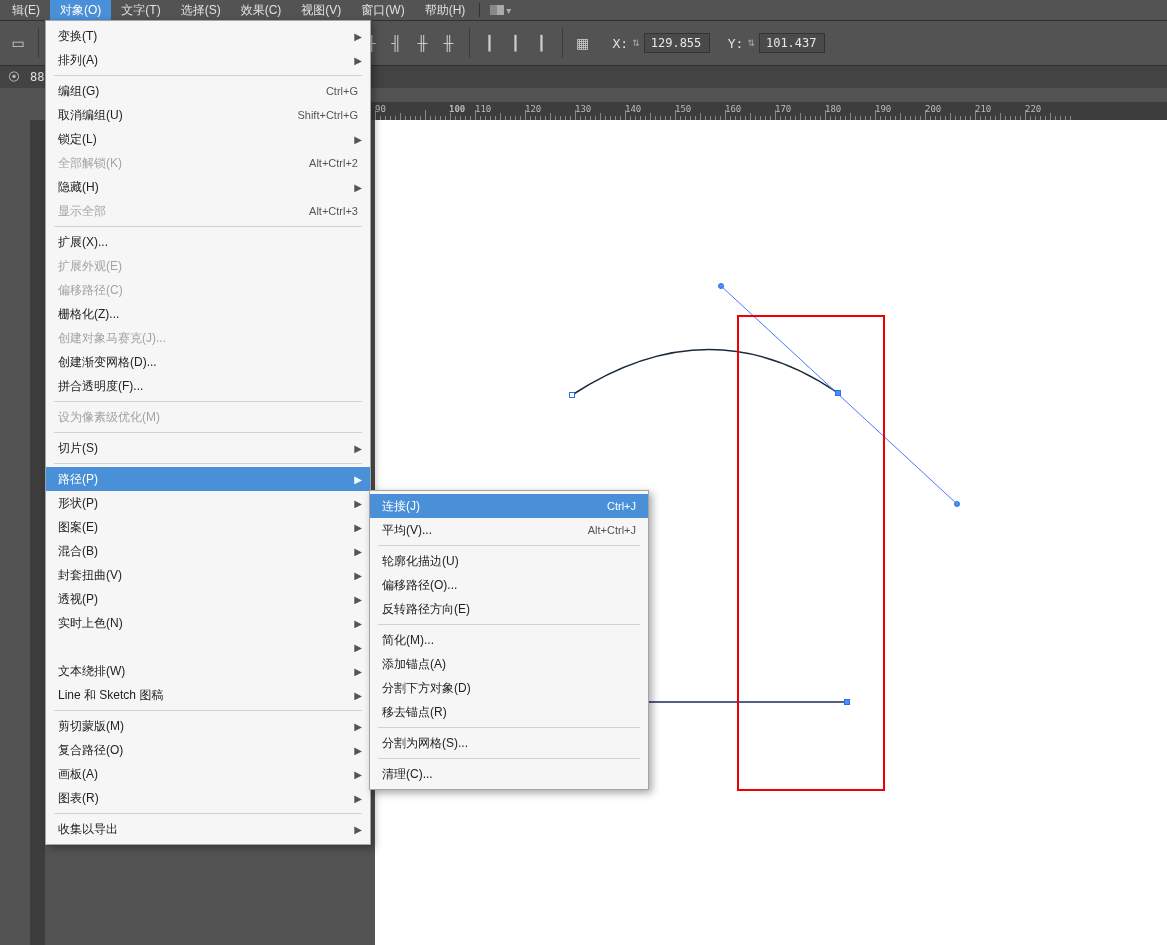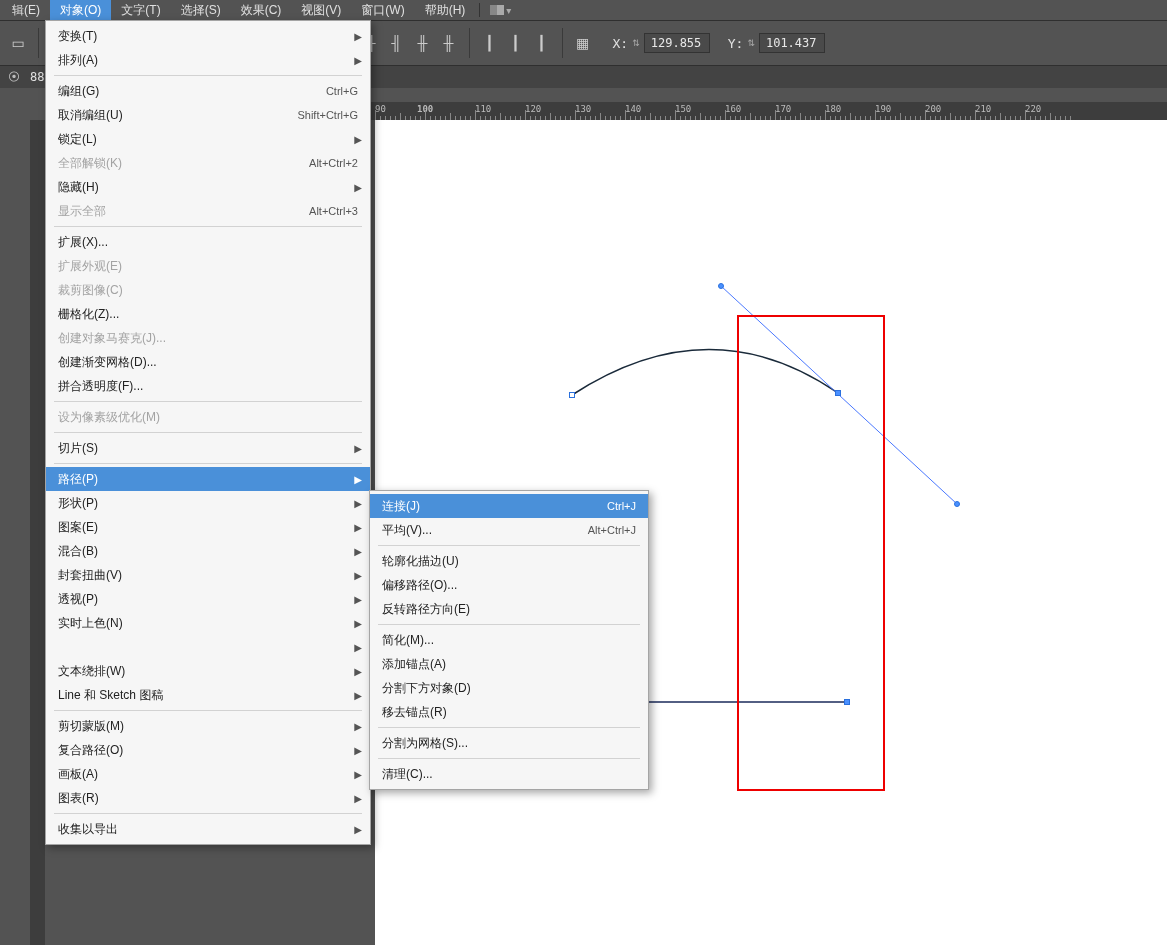--- a/index.html
+++ b/index.html
@@ -182,21 +182,21 @@
     <div class="ln" style="left: 330px; height: 10px;"></div>
     <div class="ln" style="left: 335px; height: 4px;"></div>
     <div class="ln" style="left: 340px; height: 4px;"></div>
     <div class="ln" style="left: 345px; height: 4px;"></div>
     <div class="ln" style="left: 350px; height: 4px;"></div>
     <div class="ln" style="left: 355px; height: 7px;"></div>
     <div class="ln" style="left: 360px; height: 4px;"></div>
     <div class="ln" style="left: 365px; height: 4px;"></div>
     <div class="ln" style="left: 370px; height: 4px;"></div>
     <div class="ln" style="left: 375px; height: 4px;"></div>
-    <span class="tick" style="left: 372px; font-weight: bold;">100</span>
+    <span class="tick" style="left: 404px; font-weight: bold;">100</span>
     <div class="ln" style="left: 380px; height: 10px;"></div>
     <div class="ln" style="left: 385px; height: 4px;"></div>
     <div class="ln" style="left: 390px; height: 4px;"></div>
     <div class="ln" style="left: 395px; height: 4px;"></div>
     <div class="ln" style="left: 400px; height: 4px;"></div>
     <div class="ln" style="left: 405px; height: 7px;"></div>
     <div class="ln" style="left: 410px; height: 4px;"></div>
     <div class="ln" style="left: 415px; height: 4px;"></div>
     <div class="ln" style="left: 420px; height: 4px;"></div>
     <div class="ln" style="left: 425px; height: 4px;"></div>
@@ -387,21 +387,21 @@
       <span class="sc">Alt+Ctrl+3</span>
     </div>
     <hr>
     <div class="row">
       <span class="tx">扩展(X)...</span>
     </div>
     <div class="row dis">
       <span class="tx">扩展外观(E)</span>
     </div>
     <div class="row dis">
-      <span class="tx">裁剪图像(C)</span>
+      <span class="tx">偏移路径(C)</span>
     </div>
     <div class="row">
       <span class="tx">栅格化(Z)...</span>
     </div>
     <div class="row dis">
       <span class="tx">创建对象马赛克(J)...</span>
     </div>
     <div class="row">
       <span class="tx">创建渐变网格(D)...</span>
     </div>

